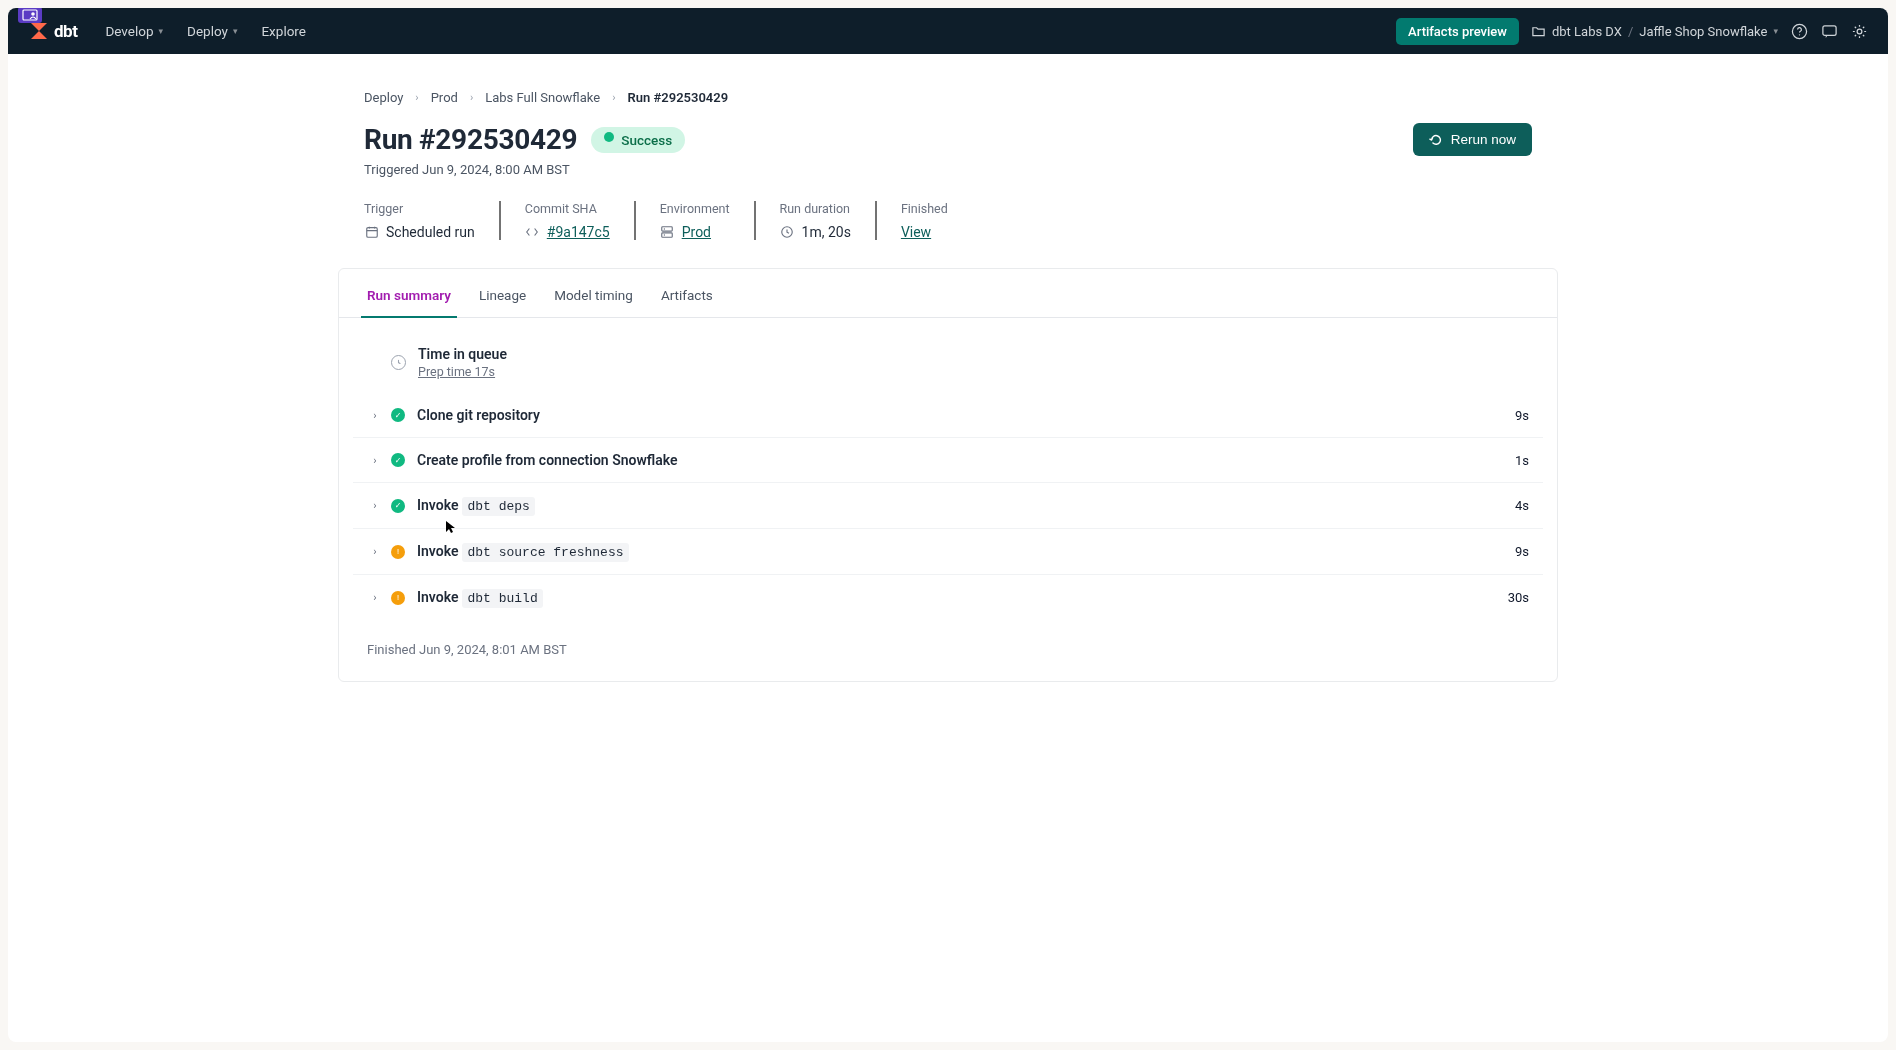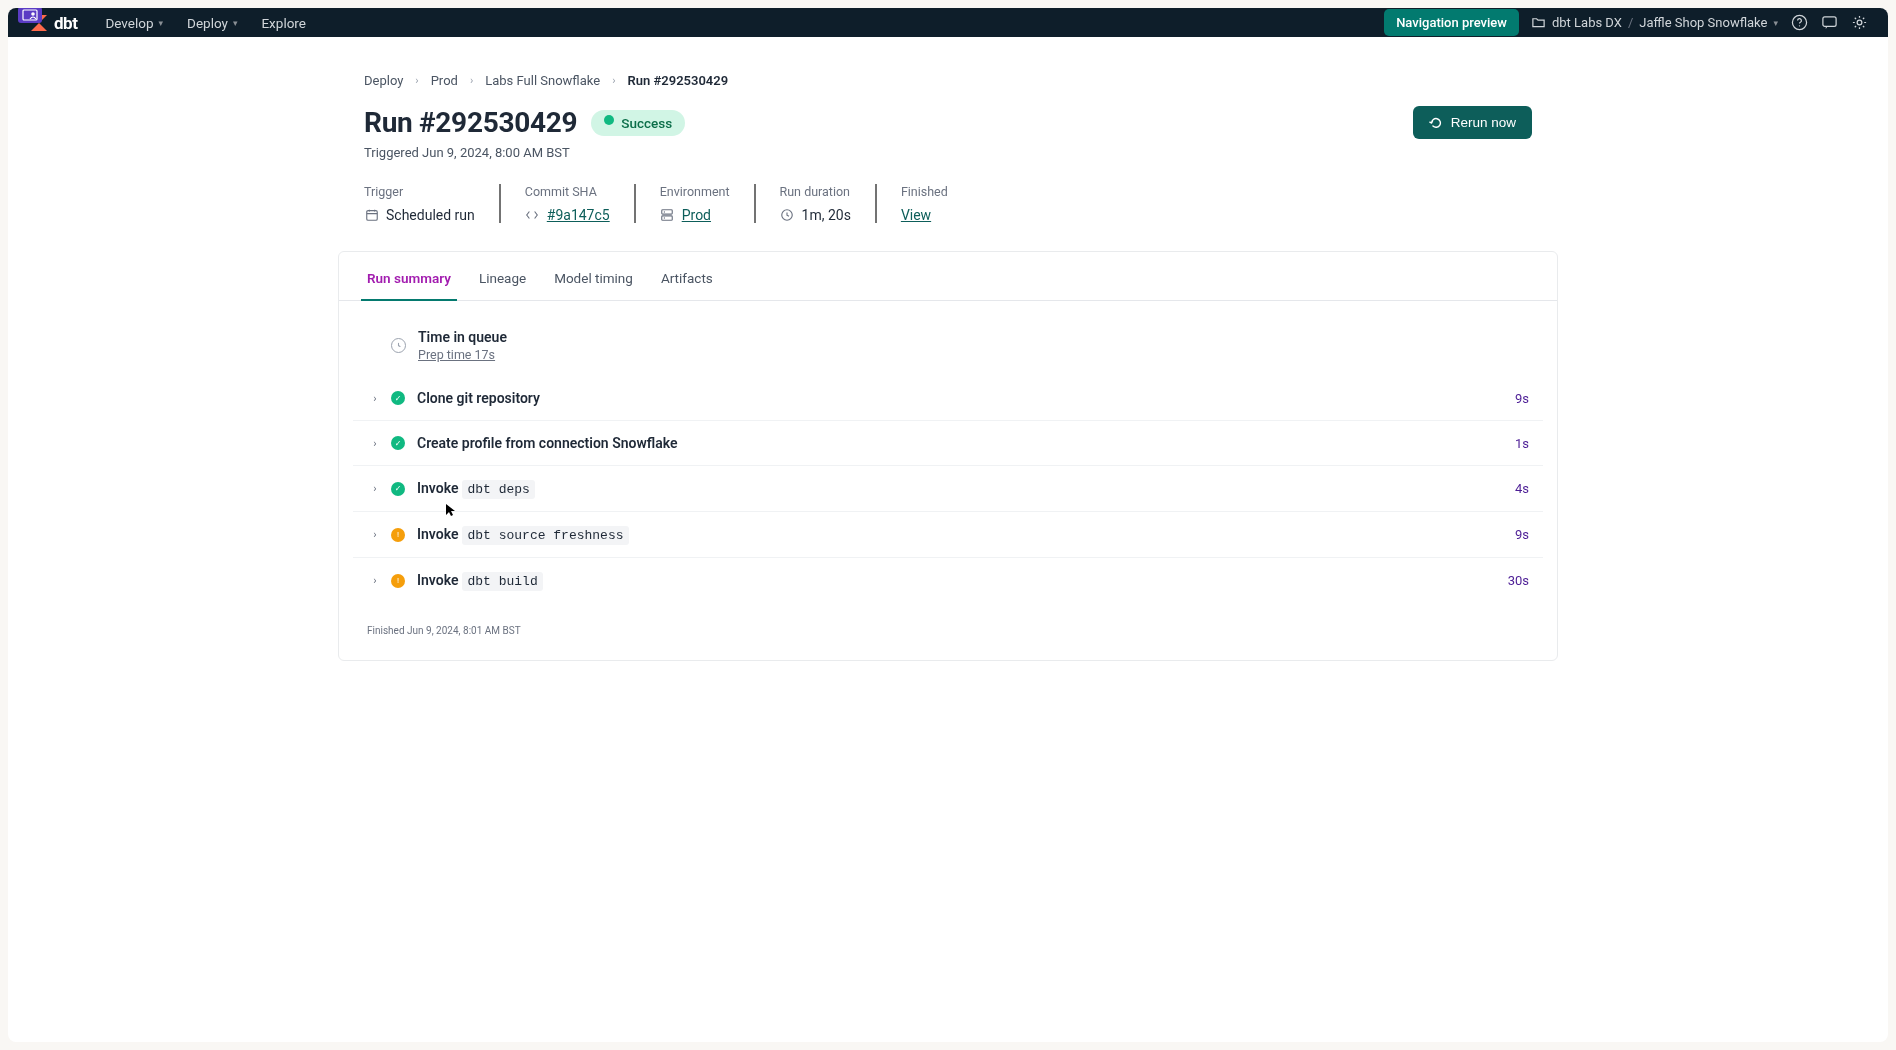--- a/index.html
+++ b/index.html
@@ -30,21 +30,21 @@
       left: 10px;
       background: #5b3cc4;
       border-radius: 3px;
       padding: 2px 4px;
       z-index: 10;
       display:flex;
       align-items:center;
     }
     .topnav {
       background: #0e1e2a;
-      height: 29px;
+      height: 46px;
       display: flex;
       align-items: center;
       padding: 0 20px;
       position: relative;
     }
     .logo {
       display: flex;
       align-items: center;
       margin-right: 28px;
     }
@@ -317,39 +317,39 @@
       border-radius: 3px;
       margin-left: 4px;
     }
     .step-sub {
       font-size: 12.5px;
       color: #6b7280;
       margin-top: 2px;
       text-decoration: underline;
     }
     .step-time {
-      color: #4c1d95;
+      color: #0f172a;
       font-size: 13px;
     }
     .queue-row {
       display: flex;
       align-items: center;
       padding: 10px 14px 14px 14px;
     }
     .queue-spacer {
       width: 24px;
     }
     .queue-text-group {
       display: flex;
       flex-direction: column;
     }
     .finished {
       padding: 16px 28px 24px 28px;
       color: #6b7280;
-      font-size: 10px;
+      font-size: 13px;
     }
     .cursor-arrow {
       position: absolute;
       font-size: 14px;
       color: #000;
       pointer-events: none;
     }
     svg { display: block; }
   </style>
 </head>
@@ -380,21 +380,21 @@
         </div>
         <div class="nav-item">
           <span>Deploy</span>
           <span class="chevron-down">▾</span>
         </div>
         <div class="nav-item">
           <span>Explore</span>
         </div>
       </div>
       <div class="nav-right">
-        <div class="nav-preview-btn">Navigation preview</div>
+        <div class="nav-preview-btn">Artifacts preview</div>
         <div class="account-switcher">
           <span>
             <svg width="15" height="15" viewBox="0 0 16 16">
                 <path d="M2 4 h4 l1.5 1.5 H14 v7 H2 z" fill="none" stroke="#d0d5d9" stroke-width="1.3"></path>
               </svg>
           </span>
           <span>dbt Labs DX</span>
           <span style="color:#6b7380">/</span>
           <span>Jaffle Shop Snowflake</span>
           <span class="chevron-down">▾</span>

